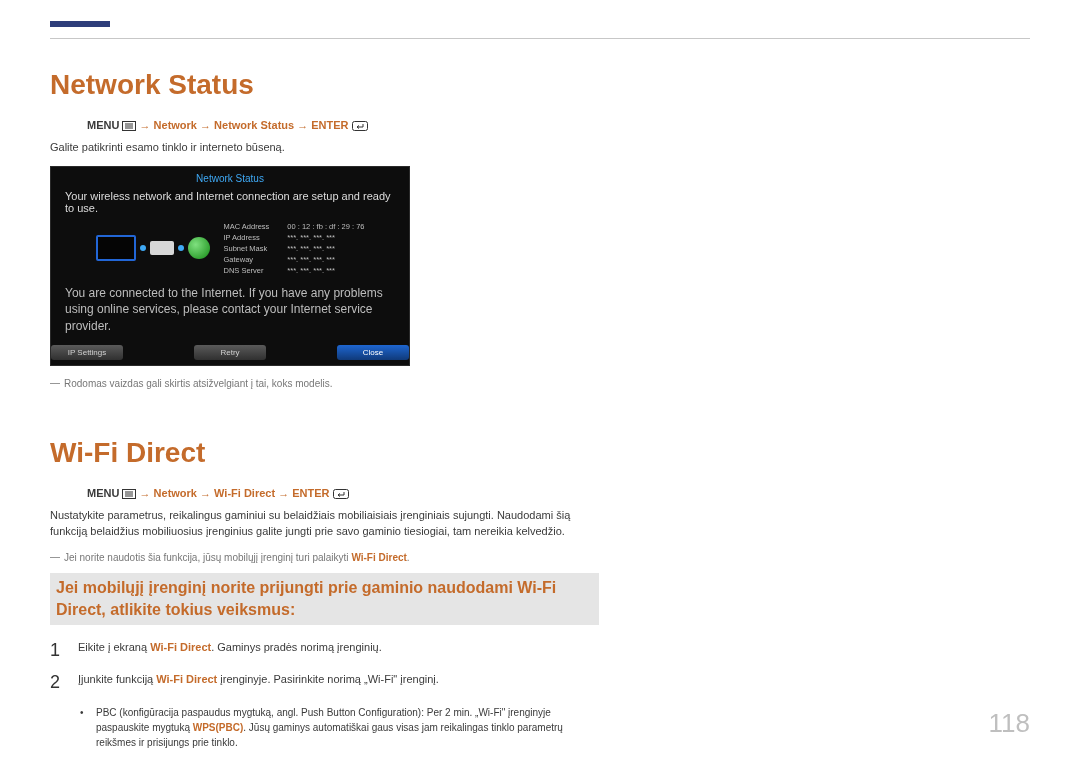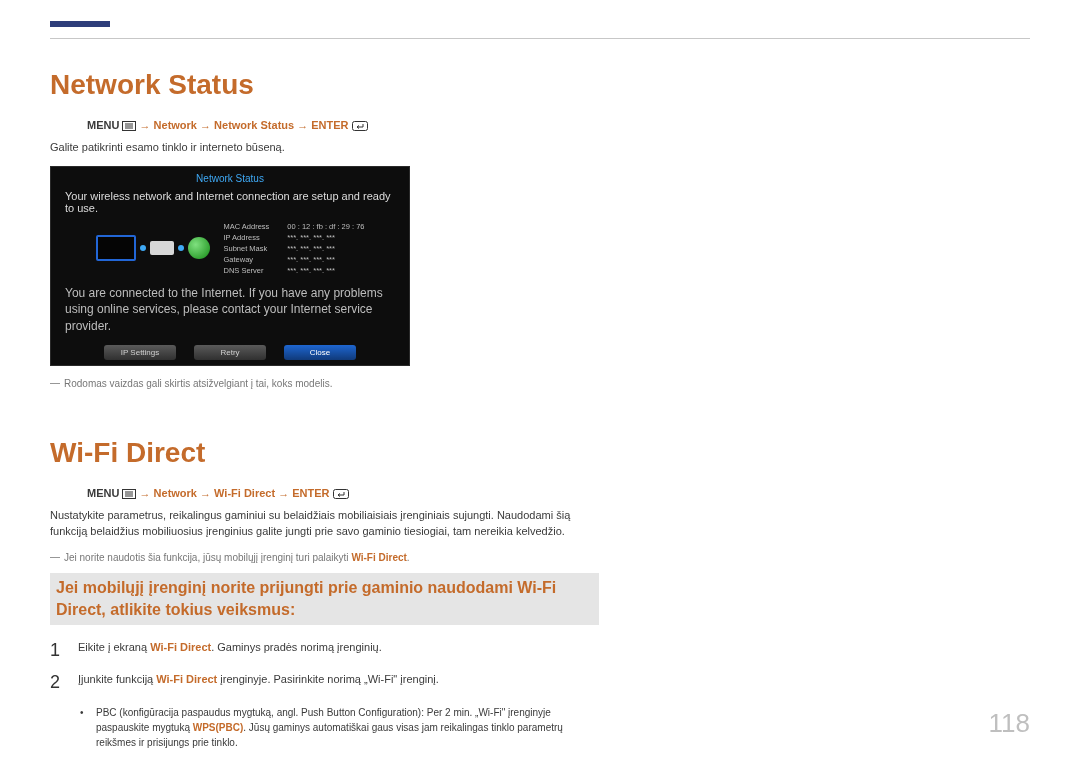--- a/index.html
+++ b/index.html
@@ -171,21 +171,21 @@
     color: #bdbdbd;
   }
   .shot-footer-msg {
     font-size: 12px;
     padding: 10px 14px 6px 14px;
     color: #bdbdbd;
     line-height: 1.4;
   }
   .shot-buttons {
     display: flex;
-    justify-content: center;
+    justify-content: space-between;
     gap: 18px;
     padding: 4px 0 10px 0;
   }
   .shot-btn {
     width: 72px;
     padding: 3px 0;
     text-align: center;
     font-size: 8px;
     border-radius: 3px;
     background: linear-gradient(#5a5a5a,#303030);

